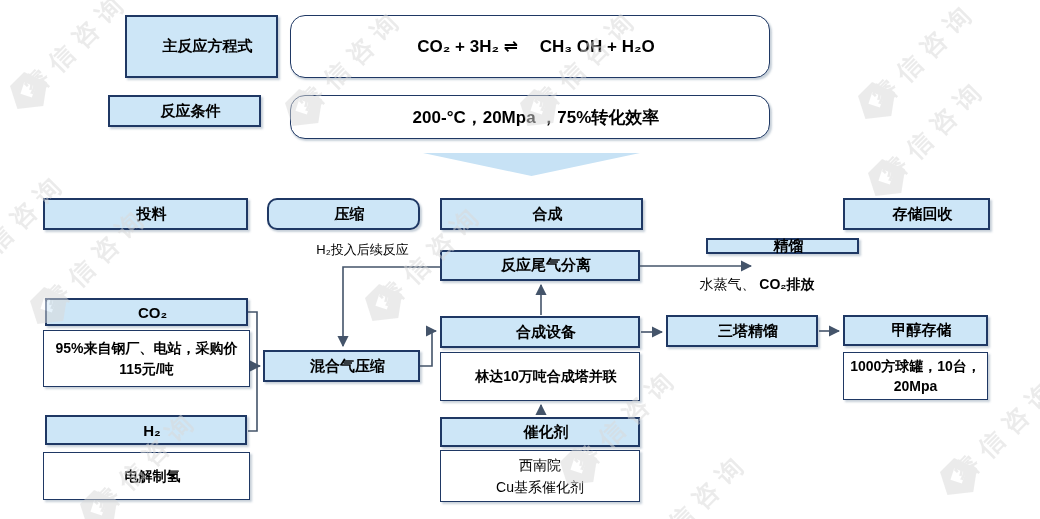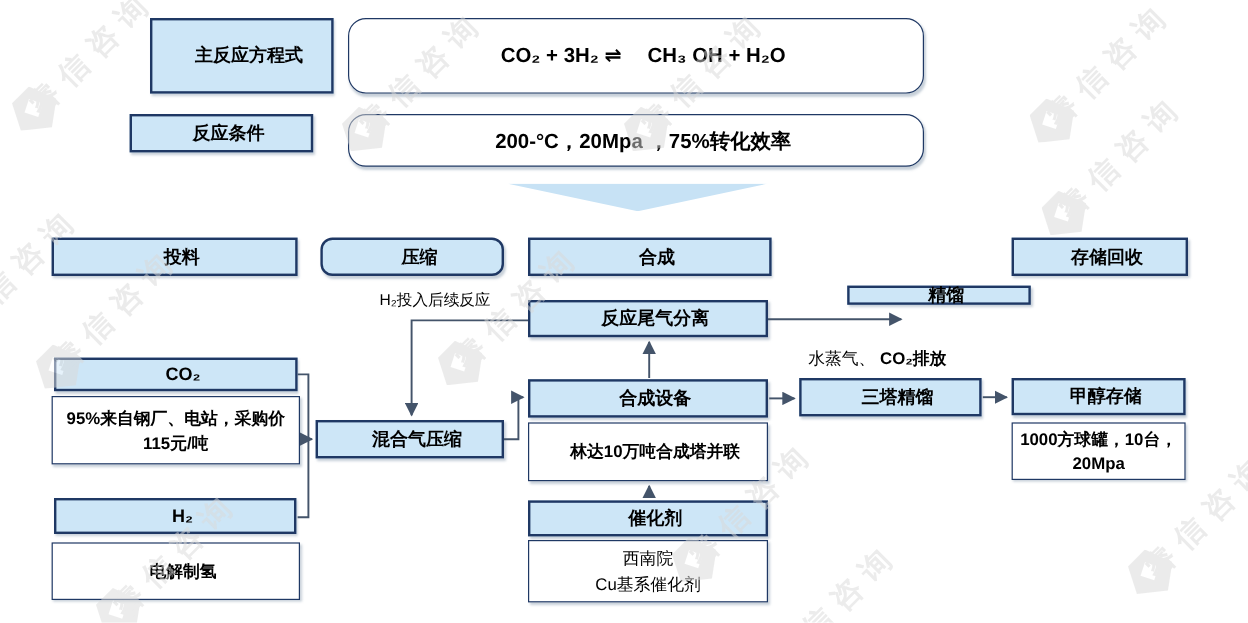--- a/index.html
+++ b/index.html
@@ -68,21 +68,21 @@
     <div>西南院</div>
     <div>Cu基系催化剂</div>
   </div>
 
   <div class="box blue bold f15" style="left:666px;top:315px;width:152px;height:32px;">三塔精馏</div>
 
   <div class="box blue bold f15" style="left:843px;top:315px;width:145px;height:31px;">甲醇存储</div>
   <div class="box bold f14" style="left:843px;top:352px;width:145px;height:48px;padding:2px 6px;">1000方球罐，10台，20Mpa</div>
 
   <div class="anno" style="left:270px;top:241px;width:185px;">H₂投入后续反应</div>
-  <div class="anno" style="left:656px;top:276px;width:150px;font-size:14px;margin-top:14px;"><span>水蒸气、 </span><span class="bold">CO₂排放</span></div>
+  <div class="anno" style="left:682px;top:276px;width:150px;font-size:14px;"><span>水蒸气、 </span><span class="bold">CO₂排放</span></div>
 
   <svg id="connectors" width="1040" height="519">
     <defs>
       <marker id="arr" viewBox="0 0 10 10" refX="9" refY="5" markerWidth="7" markerHeight="7" orient="auto">
         <path d="M0,0 L10,5 L0,10 z" fill="#44546A"></path>
       </marker>
     </defs>
     <g stroke="#44546A" stroke-width="1.6" fill="none">
       <path d="M248,312 L257,312 L257,431 L248,431"></path>
       <path d="M257,366 L260,366" marker-end="url(#arr)"></path>

